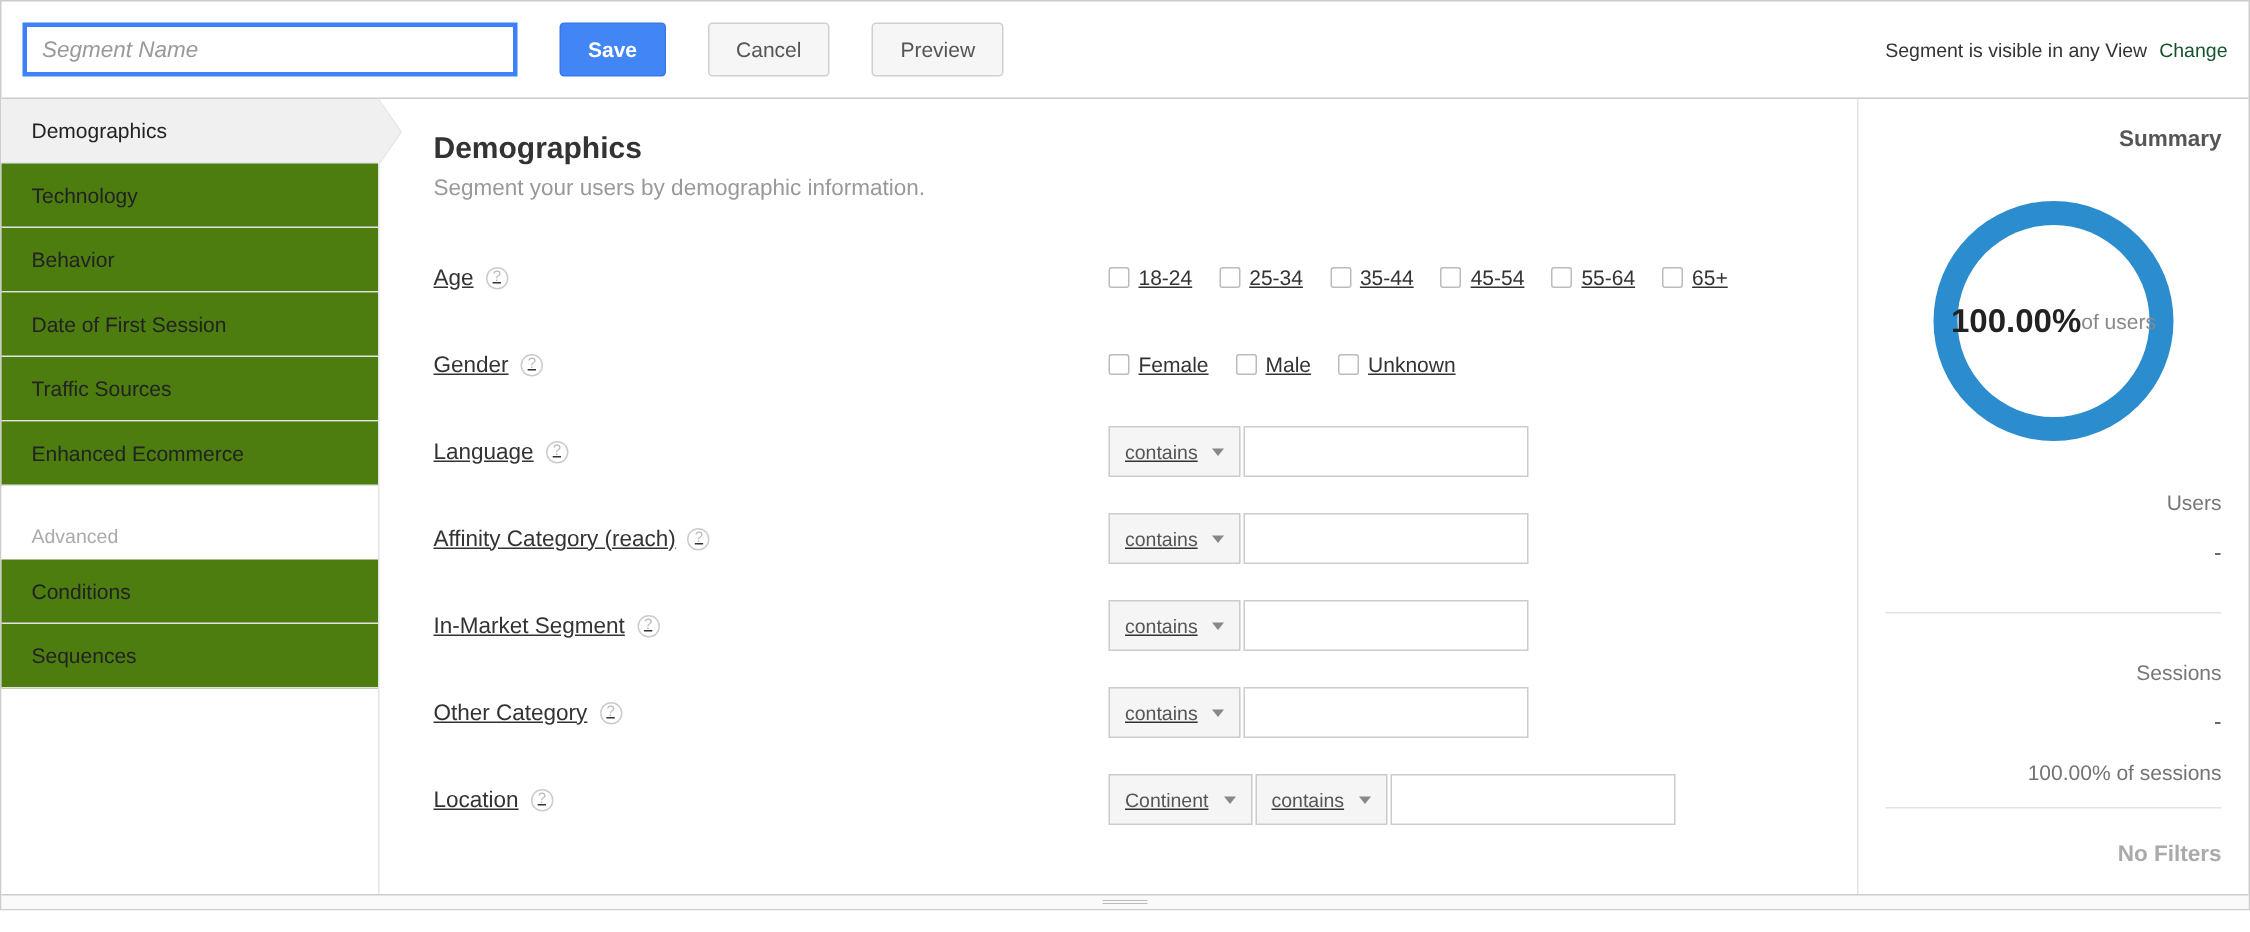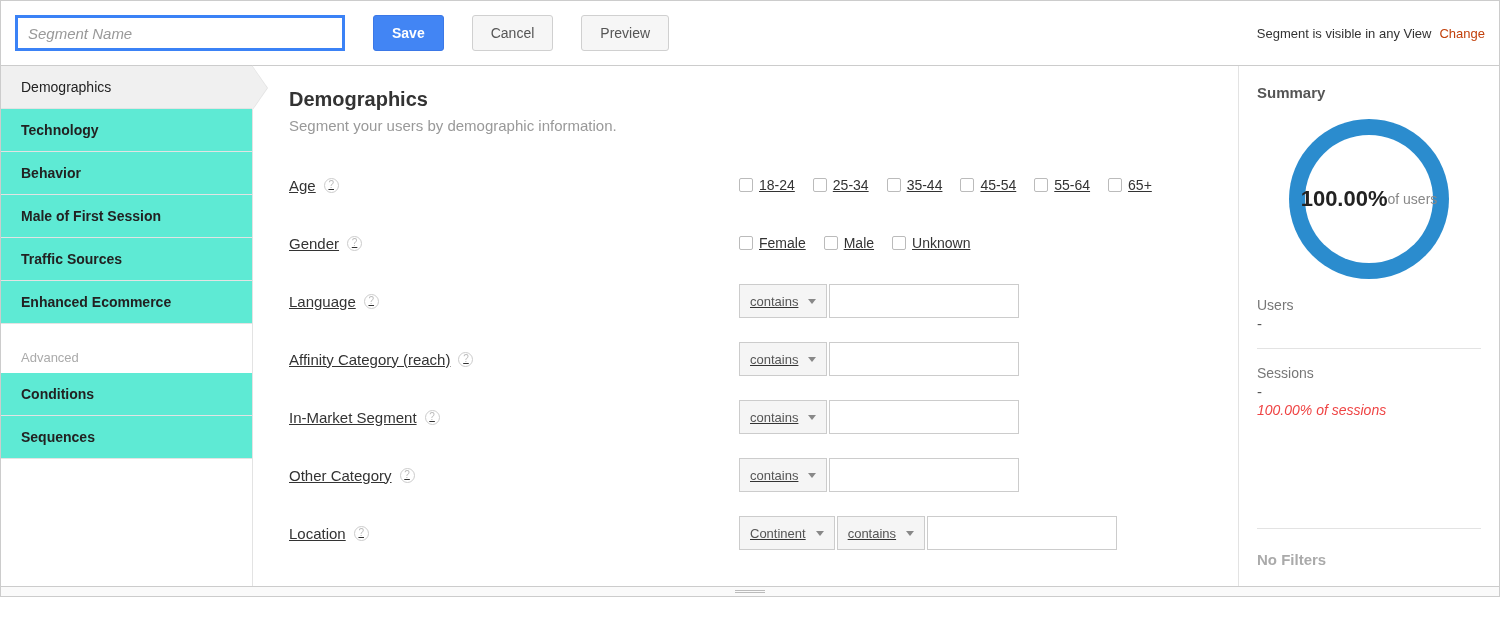--- a/index.html
+++ b/index.html
@@ -45,43 +45,42 @@
     margin-left: 28px;
   }
   .btn.primary {
     background: #4285f4;
     color: #fff;
     border-color: #3b78e7;
     font-weight: bold;
   }
   .topbar-spacer { flex: 1; }
   .visibility-text { font-size: 13px; color: #333; }
-  .visibility-link { color: #c2410c; margin-left: 8px; cursor: pointer; }
+  .visibility-link { color: #14532d; margin-left: 8px; cursor: pointer; }
 
   .body {
     display: flex;
     min-height: 520px;
     position: relative;
   }
 
   
   .sidebar {
     width: 252px;
     border-right: 1px solid #e3e3e3;
     background: #fff;
   }
   .side-item {
     padding: 13px 20px;
     font-size: 14px;
     color: #222;
     border-bottom: 1px solid #e3e3e3;
     cursor: pointer;
     position: relative;
-    background: #5eead4;
-    font-weight: bold;
+    background: #4d7c0f;
   }
   .side-item.active {
     background: #f0f0f0;
     font-weight: normal;
   }
   .side-item.active::after {
     content: "";
     position: absolute;
     right: -15px;
     top: 0;
@@ -180,24 +179,25 @@
     border: 1px solid #ccc;
     background: #fff;
     width: 190px;
     padding: 0 8px;
   }
 
   
   .summary {
     width: 260px;
     padding: 18px;
-    text-align: left;
+    text-align: right;
     position: relative;
     display: flex;
     flex-direction: column;
+    gap: 15px;
   }
   .summary-title {
     font-weight: bold;
     font-size: 15px;
     color: #555;
     margin-bottom: 18px;
   }
   .donut {
     position: relative;
     width: 160px; height: 160px;
@@ -218,21 +218,21 @@
     display: flex;
     align-items: center;
     justify-content: center;
     z-index: 1;
   }
   .donut-pct { font-size: 22px; font-weight: bold; color: #222; }
   .donut-sub { font-size: 14px; color: #888; }
   .summary-metric-label { color: #777; font-size: 14px; }
   .summary-metric-value { color: #555; font-size: 15px; margin-top: 2px; }
   .summary-divider { border-top: 1px solid #e3e3e3; margin: 16px 0; }
-  .summary-sessions-pct { color: #ef4444; font-size: 14px; margin-top: 2px; font-style: italic;}
+  .summary-sessions-pct { color: #737373; font-size: 14px; margin-top: 2px;}
   .no-filters {
     margin-top: auto;
     color: #aaa;
     font-weight: bold;
     font-size: 15px;
     padding-top: 22px;
     border-top: 1px solid #e3e3e3;
   }
 
   .footer-handle {
@@ -269,21 +269,21 @@
       <div class="side-item active">
         <span>Demographics</span>
       </div>
       <div class="side-item">
         <span>Technology</span>
       </div>
       <div class="side-item">
         <span>Behavior</span>
       </div>
       <div class="side-item">
-        <span>Male of First Session</span>
+        <span>Date of First Session</span>
       </div>
       <div class="side-item">
         <span>Traffic Sources</span>
       </div>
       <div class="side-item">
         <span>Enhanced Ecommerce</span>
       </div>
       <div class="side-group">Advanced</div>
       <div class="side-item">
         <span>Conditions</span>

